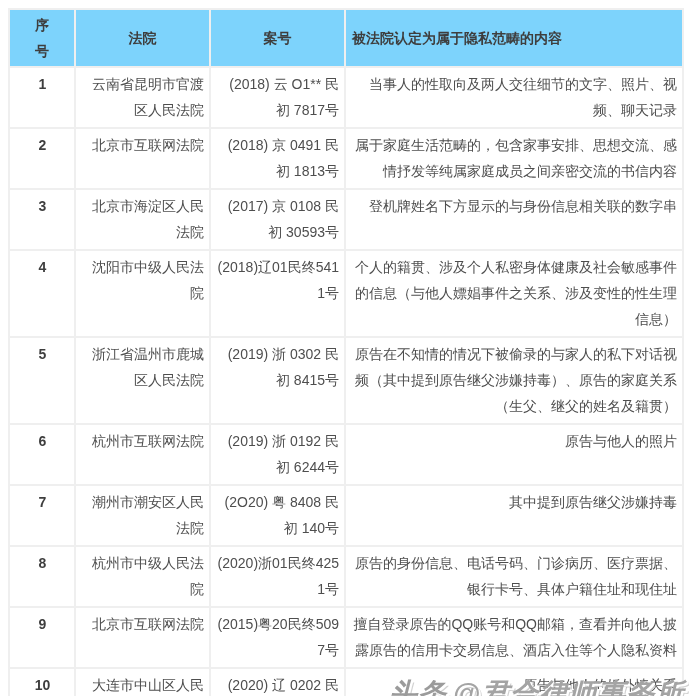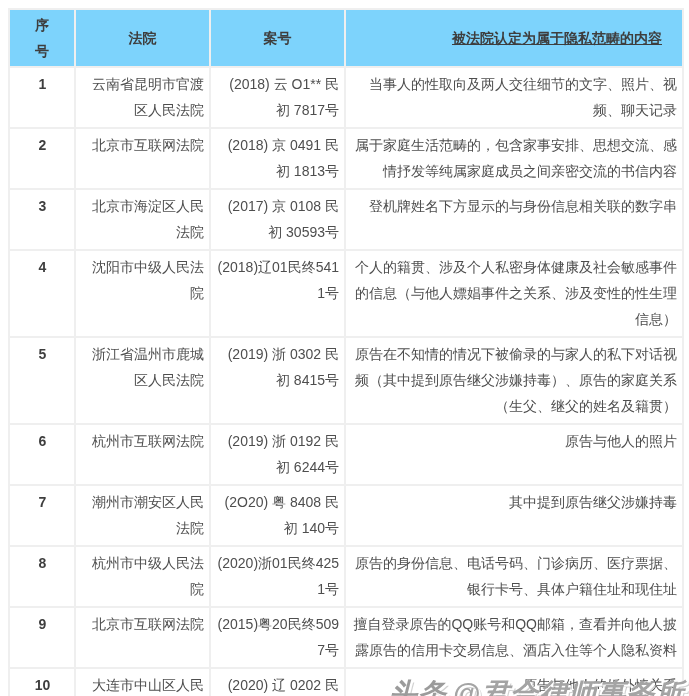--- a/index.html
+++ b/index.html
@@ -29,23 +29,22 @@
   }
   table.cases th {
     background: #7dd3fc;
     color: #3e3e3e;
     font-weight: bold;
     text-align: center;
     padding: 2px 20px;
     height: 26px;
   }
   table.cases th.left {
-    text-align: right;
+    text-align: left;
     padding-left: 6px;
-    text-decoration: underline;
   }
   table.cases td {
     color: #4e4e4e;
     text-align: right;
     vertical-align: top;
     padding: 3px 5px 4px 6px;
     word-break: break-all;
   }
   table.cases td.no {
     text-align: center;

